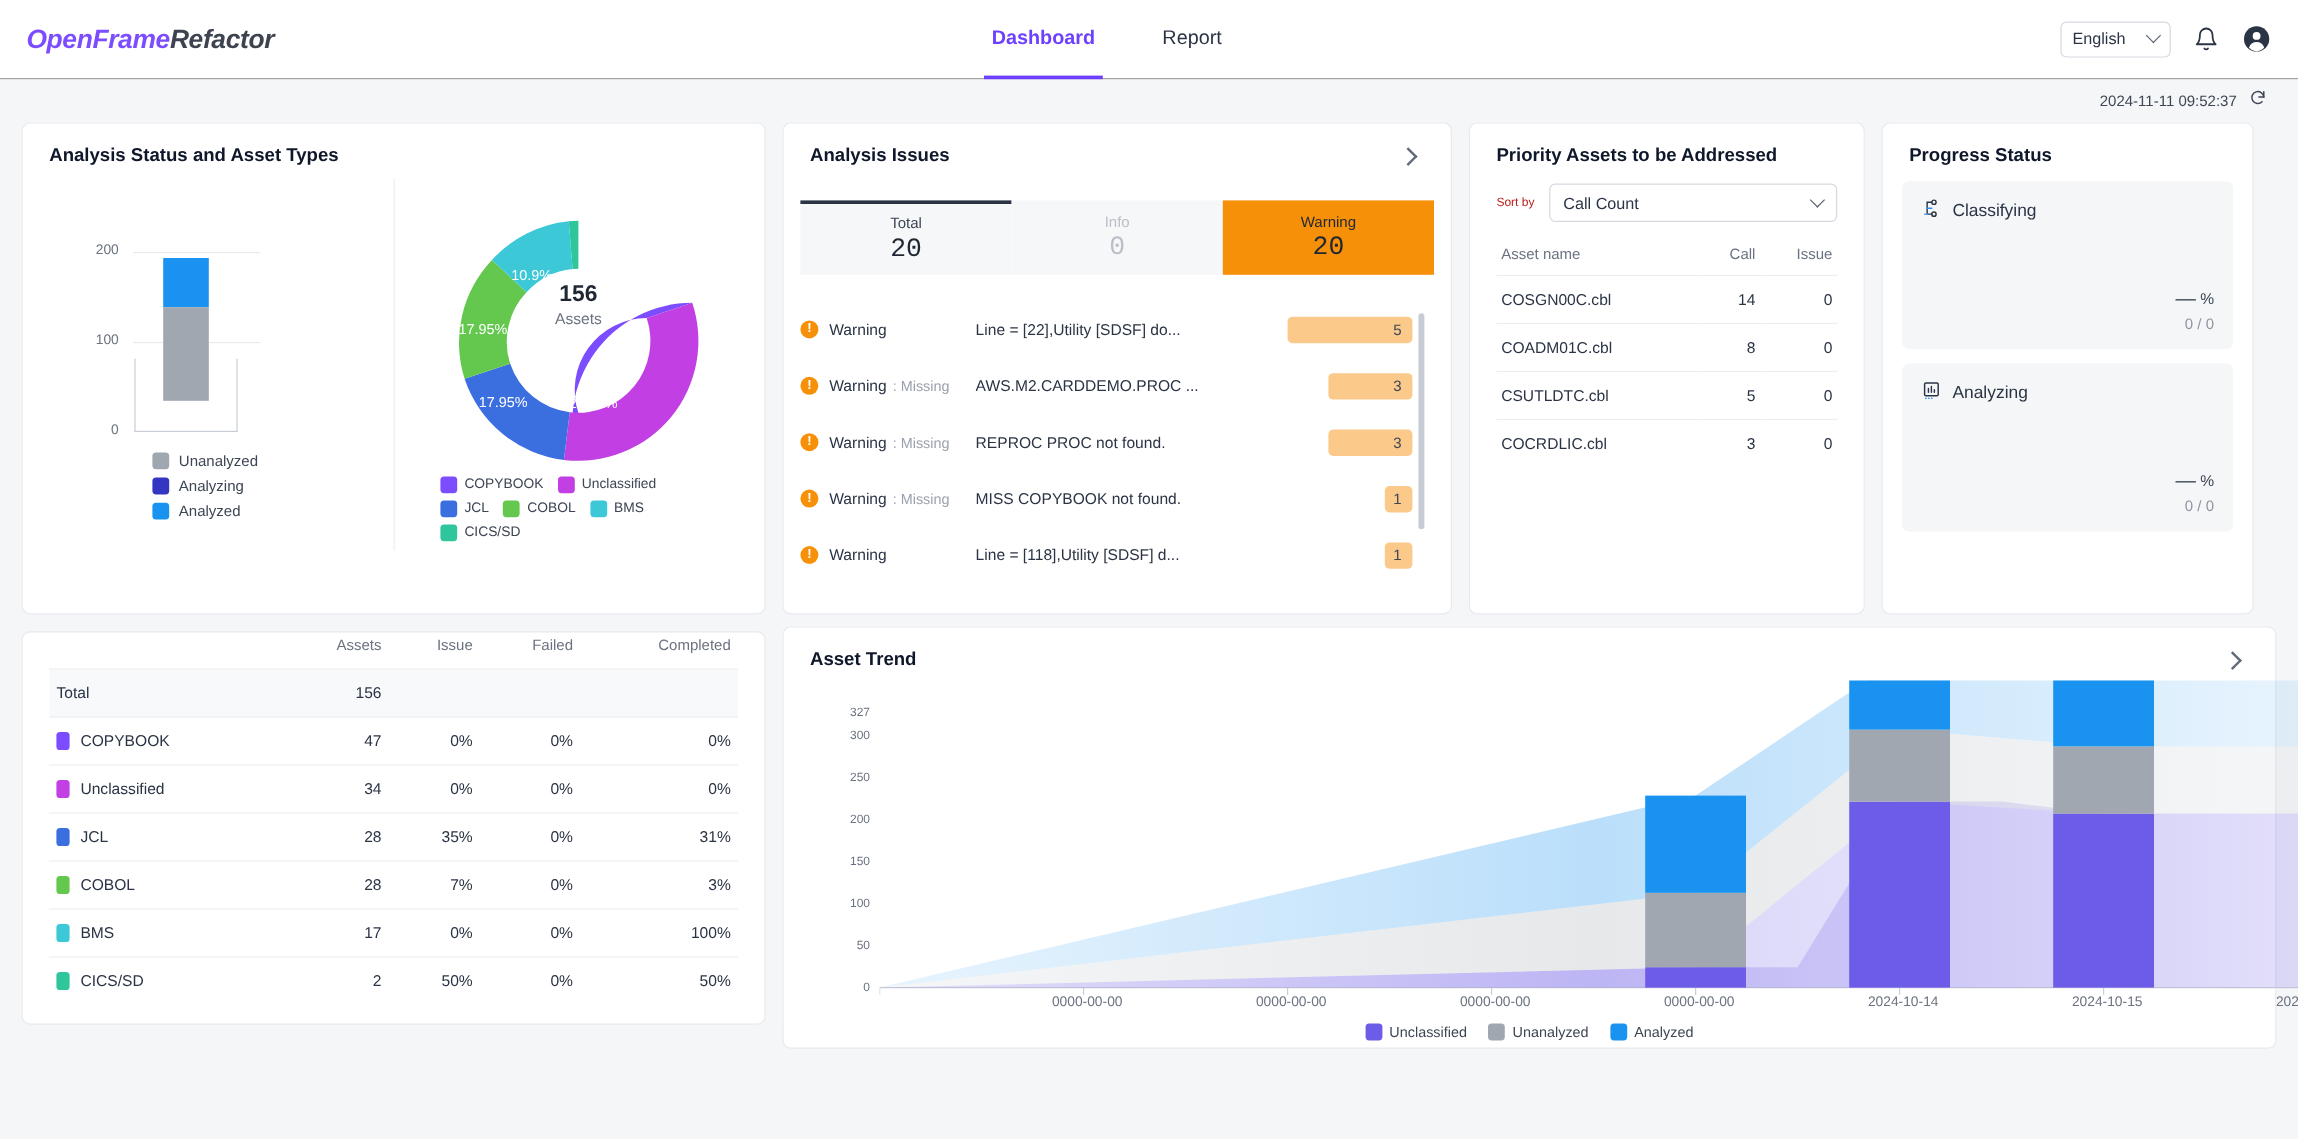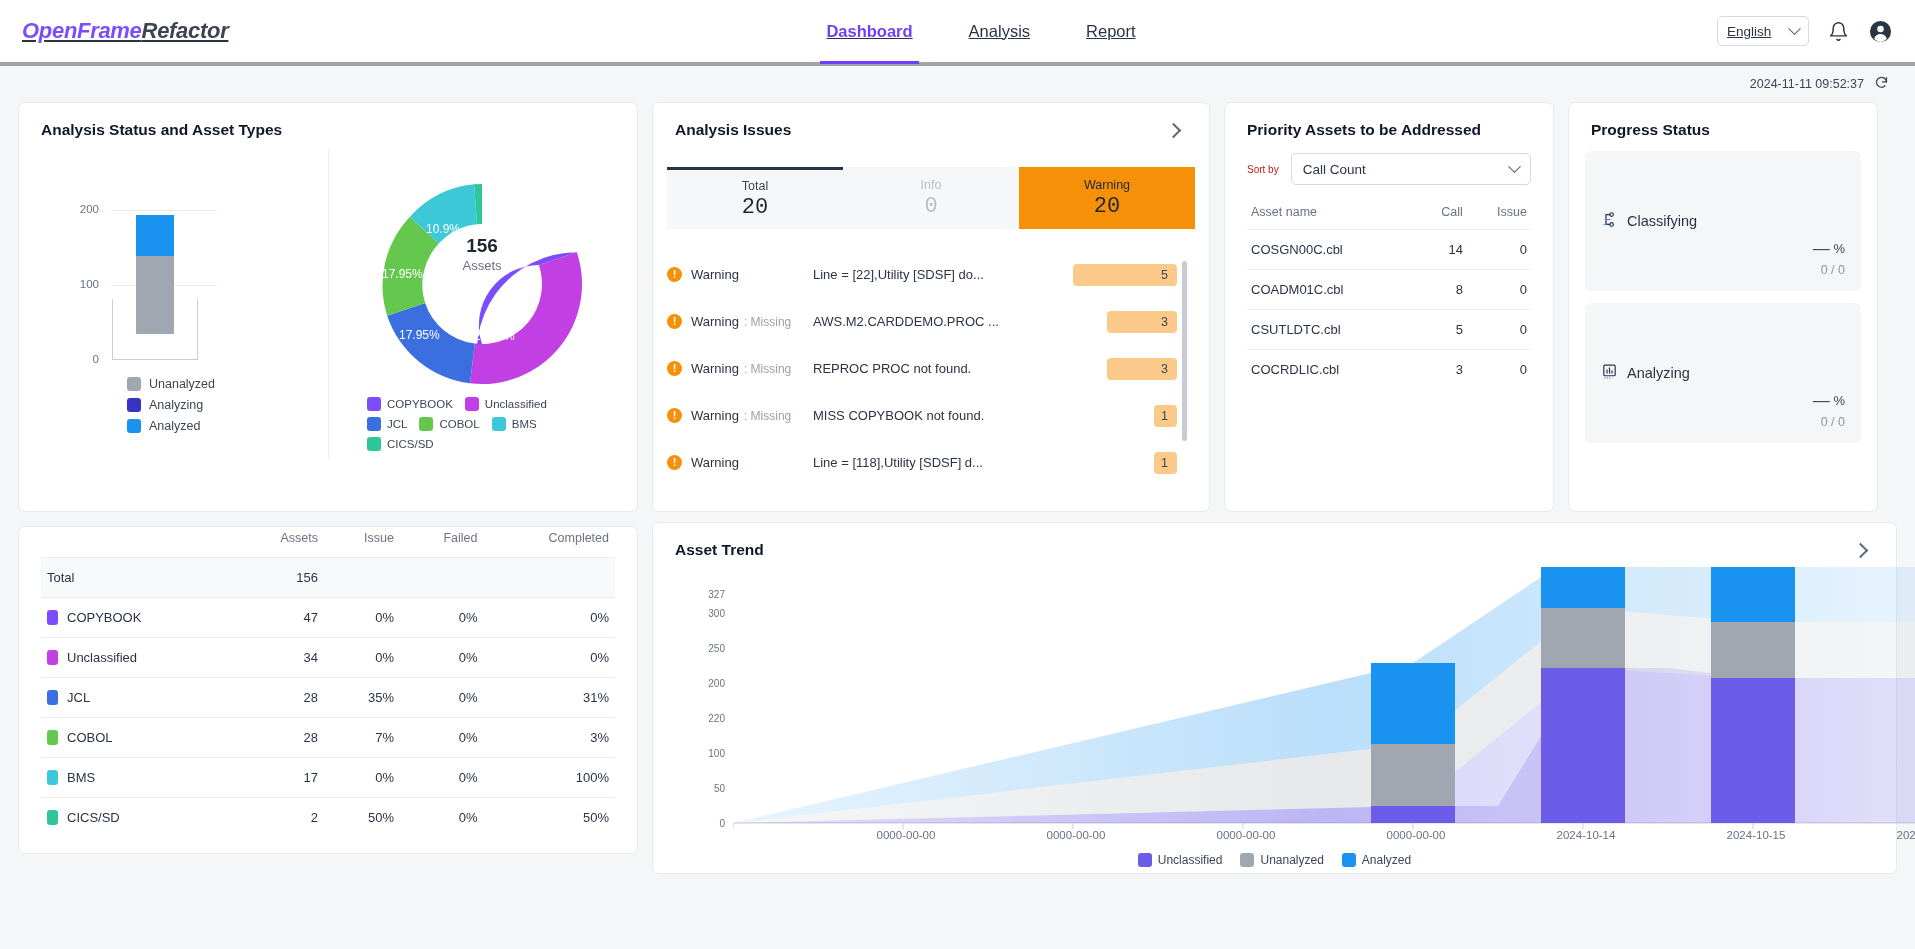--- a/index.html
+++ b/index.html
@@ -7,22 +7,22 @@
     width: 1915px; height: 949px;
     font-family: "Liberation Sans", sans-serif;
     background: #f5f6f8;
     color: #2b3445;
     overflow: hidden;
   }
   .app { width: 1915px; height: 949px; display: flex; flex-direction: column; background:#f5f6f8; }
 
   
   .header {
-    height: 66px; background: #fff; border-bottom: 4px solid #a3a3a3;
-    display: flex; align-items: center; padding: 0 22px; flex: none; text-decoration: underline;
+    height: 66px; background: #fff; border-bottom: 1px solid #a3a3a3;
+    display: flex; align-items: center; padding: 0 22px; flex: none;
   }
   .logo { font-size: 22px; font-style: italic; font-weight: bold; letter-spacing: -0.3px; white-space: nowrap; }
   .logo .a { color: #7c4dff; }
   .logo .b { color: #3d4450; }
   .nav { display: flex; align-items: center; gap: 0px; margin-left: 570px; height: 66px; }
   .nav a {
     font-size: 16.5px; color: #2b3445; text-decoration: none; padding: 0 28px;
     height: 66px; display: flex; align-items: center; position: relative; white-space: nowrap;
   }
   .nav a.active { color: #6d3fff; font-weight: bold; }
@@ -132,21 +132,21 @@
   }
   table.pa { width: calc(100% - 44px); margin: 14px 22px 0 22px; border-collapse: collapse; }
   table.pa th { font-size: 12.5px; color: #6b7280; font-weight: normal; padding: 6px 4px 10px 4px; text-align: right; }
   table.pa th.name { text-align: left; }
   table.pa td { font-size: 13px; color: #2b3445; padding: 12px 4px; text-align: right; border-top: 1px solid #eceef1; }
   table.pa td.name { text-align: left; }
 
   
   #progress-status-card { width: 310px; height: 410px; }
   .prog-card { background: #f4f6f8; border-radius: 6px; margin: 12px 16px 0 16px; height: 140px;
-               padding: 14px 16px; display: flex; flex-direction: row; justify-content: space-between; }
+               padding: 14px 16px; display: flex; flex-direction: column; }
   .prog-head { display: flex; align-items: center; gap: 9px; }
   .prog-name { font-size: 14.5px; color: #2b3445; }
   .prog-foot { margin-top: auto; text-align: right; }
   .prog-pct { font-size: 13px; color: #3d4654; }
   .prog-pct .dash { font-size: 17px; vertical-align: -1px; }
   .prog-frac { font-size: 12.5px; color: #8e95a1; margin-top: 4px; }
 
   
   #asset-trend-card { height: 352px; position: relative; }
   .trend-plot { position: absolute; left: 0; top: 44px; right: 0; bottom: 0; }
@@ -162,21 +162,20 @@
 
 <div class="app">
 
   <div class="header">
     <div class="logo">
       <span class="a">OpenFrame</span><span class="b">Refactor</span>
     </div>
 
     <div class="nav">
       <a href="#" class="active">Dashboard</a>
-      <a href="#">Analysis</a>
       <a href="#">Report</a>
     </div>
 
     <div class="header-right">
       <div class="lang">
         <span>English</span>
         <span class="chev"></span>
       </div>
       <div class="icon-btn">
         <svg width="21" height="21" viewBox="0 0 24 24" fill="none" stroke="#2b3445" stroke-width="1.7" stroke-linecap="round" stroke-linejoin="round">
@@ -572,21 +571,21 @@
         <div class="card-title with-arrow">
           <span>Asset Trend</span>
           <span class="arrow-right"></span>
         </div>
 
         <div class="trend-plot">
           <div class="trend-ylab" style="left:36px; top:22px;">327</div>
           <div class="trend-ylab" style="left:36px; top:41px;">300</div>
           <div class="trend-ylab" style="left:36px; top:76px;">250</div>
           <div class="trend-ylab" style="left:36px; top:111px;">200</div>
-          <div class="trend-ylab" style="left:36px; top:146px;">220</div>
+          <div class="trend-ylab" style="left:36px; top:146px;">150</div>
           <div class="trend-ylab" style="left:36px; top:181px;">100</div>
           <div class="trend-ylab" style="left:36px; top:216px;">50</div>
           <div class="trend-ylab" style="left:36px; top:251px;">0</div>
 
           <svg width="1280" height="270" viewBox="0 0 1280 270" style="position:absolute; left:80px; top:0;">
             <defs>
               <linearGradient id="gU" x1="0" y1="0" x2="1" y2="0">
                 <stop offset="0%" stop-color="#6c5ce7" stop-opacity="0.10"></stop>
                 <stop offset="50%" stop-color="#6c5ce7" stop-opacity="0.26"></stop>
                 <stop offset="100%" stop-color="#6c5ce7" stop-opacity="0.10"></stop>

